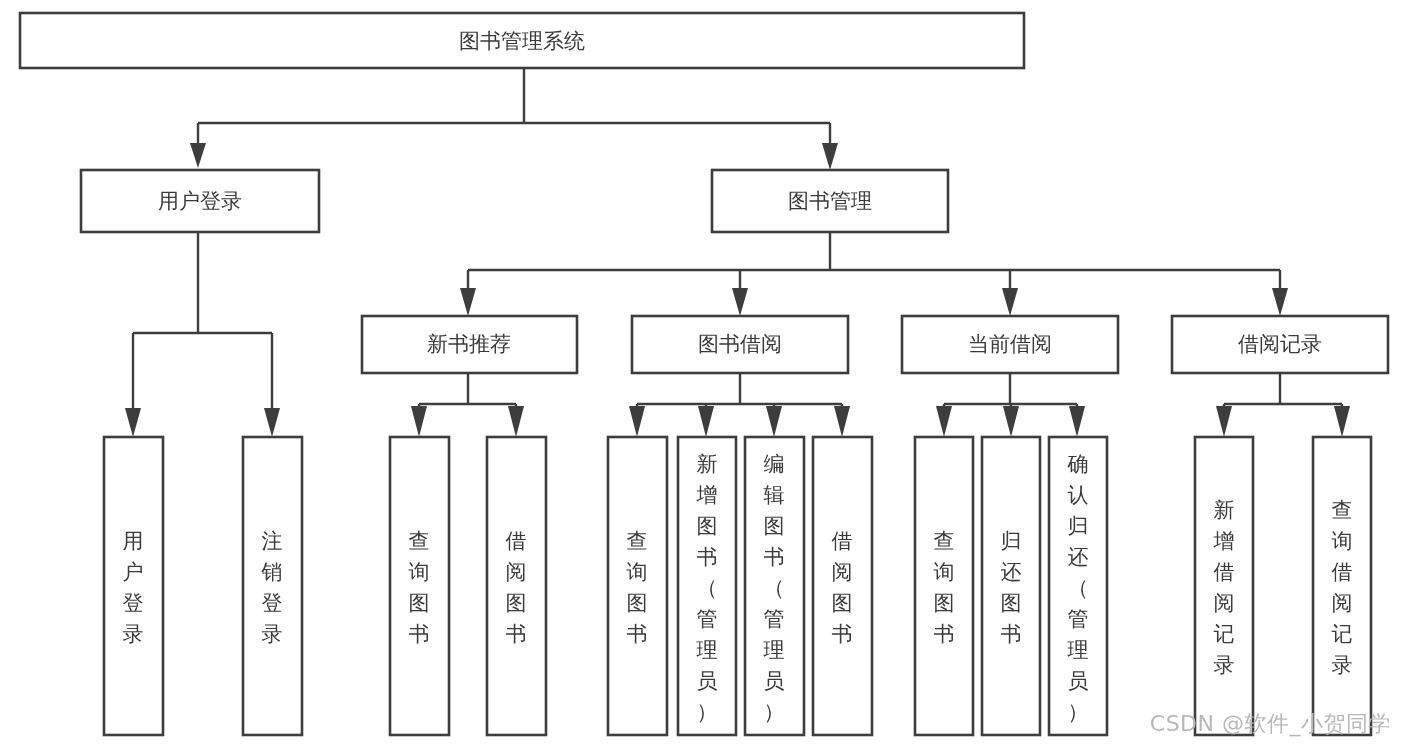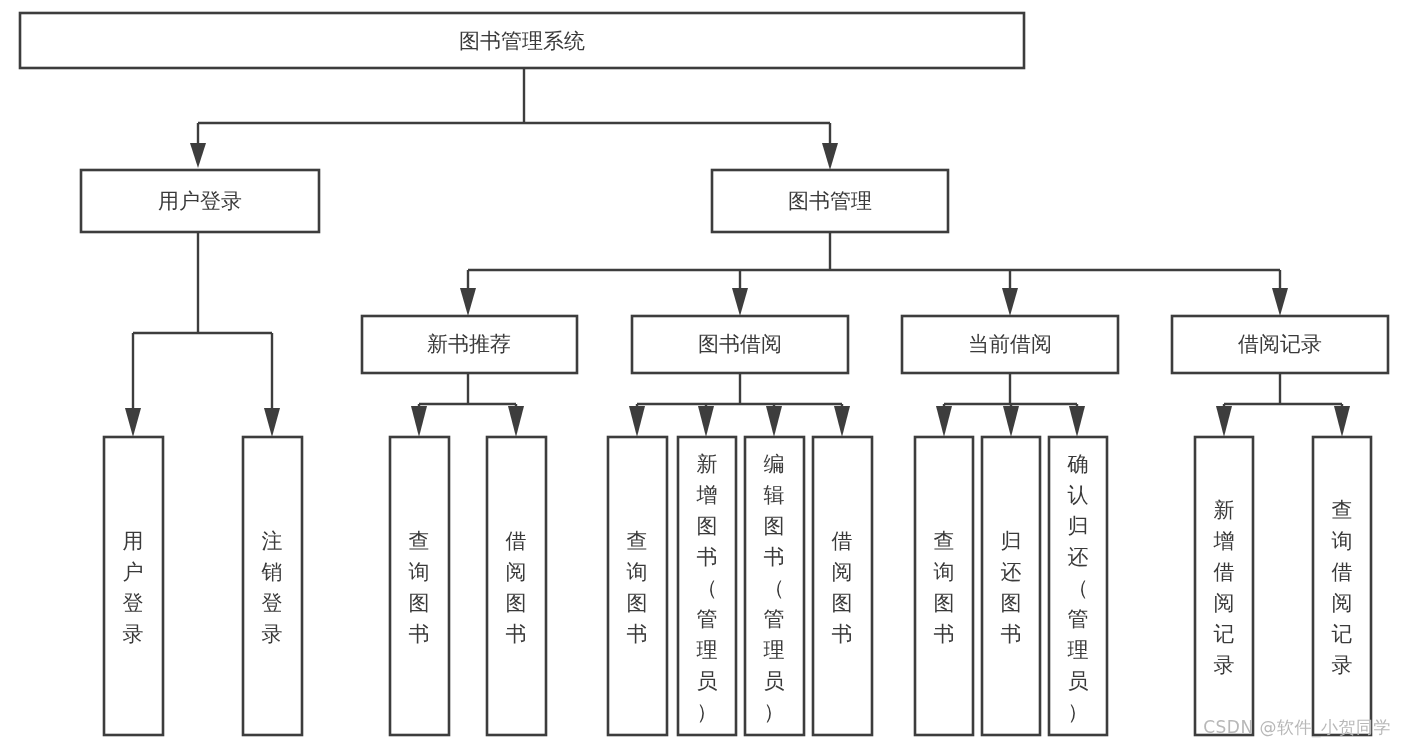--- a/index.html
+++ b/index.html
@@ -50,21 +50,21 @@
   }
   .arrow-head {
     fill: #3d3d3d;
     stroke: none;
   }
   .watermark {
     position: absolute;
     right: 14px;
     bottom: 8px;
     font-family: "DejaVu Sans", "Liberation Sans", sans-serif;
-    font-size: 17px;
+    font-size: 22px;
     color: #b8b8b8;
     white-space: nowrap;
     letter-spacing: 0.5px;
   }
 </style>
 </head>
 <body>
 
 <div id="diagram-root">
 

